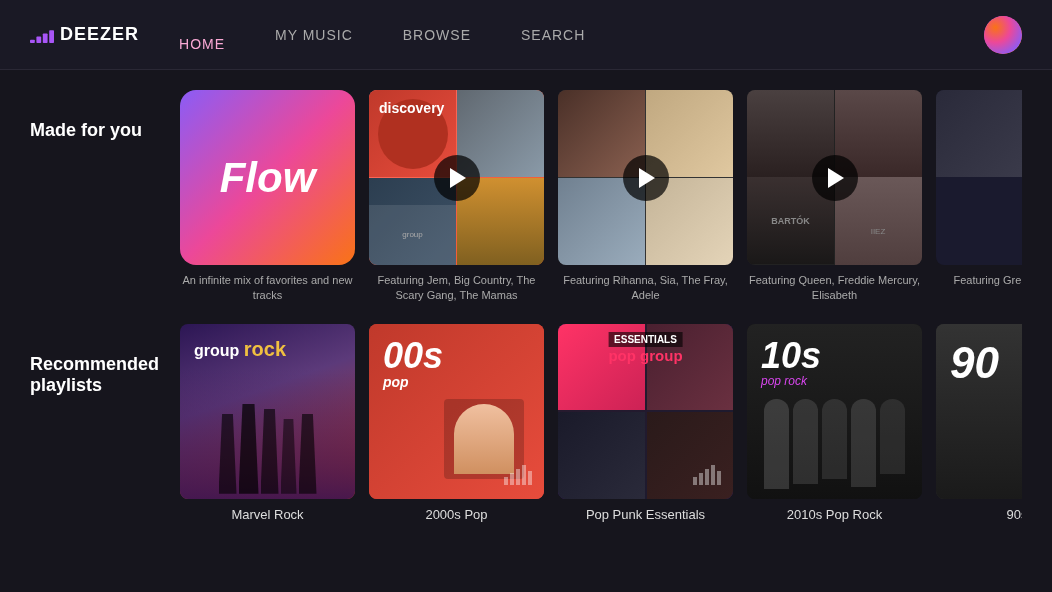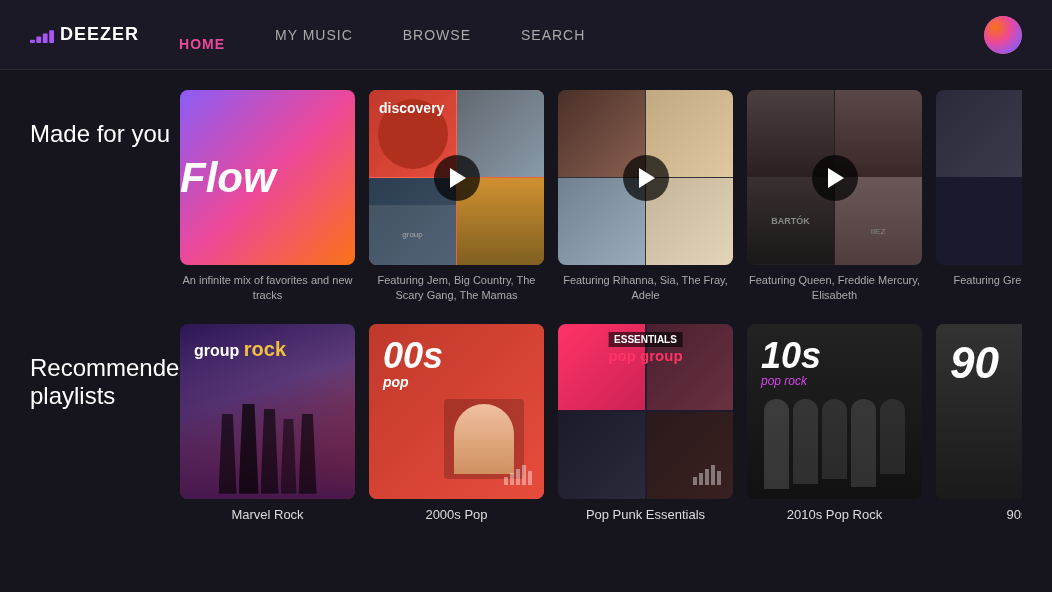--- a/index.html
+++ b/index.html
@@ -46,22 +46,22 @@
     }
     .nav-link {
       color: #aaa;
       font-size: 14px;
       font-weight: 500;
       letter-spacing: 1px;
       cursor: pointer;
       text-transform: uppercase;
     }
     .nav-link.active {
-      color: #ec4899;
-      font-weight: bold;
+      color: #f9a8d4;
+      font-weight: normal;
       margin-top: 19px;
     }
     .nav-avatar {
       width: 38px;
       height: 38px;
       border-radius: 50%;
       background: linear-gradient(135deg, #a855f7, #ec4899, #f97316);
       display: flex;
       align-items: center;
       justify-content: center;
@@ -84,22 +84,22 @@
     .section {
       margin-bottom: 20px;
     }
     .section-header {
       display: flex;
       align-items: flex-start;
     }
     .section-label {
       width: 150px;
       min-width: 150px;
-      font-size: 24px;
-      font-weight: normal;
+      font-size: 18px;
+      font-weight: bold;
       color: #fff;
       padding-top: 30px;
     }
 
     .cards-row {
       display: flex;
       gap: 14px;
       overflow: hidden;
       flex: 1;
     }
@@ -126,24 +126,24 @@
       margin-top: 8px;
       max-width: 175px;
       line-height: 1.4;
     }
 
     
     .flow-card {
       background: linear-gradient(135deg, #8b5cf6 0%, #ec4899 50%, #f97316 100%);
       display: flex;
       align-items: center;
-      justify-content: flex-start;
+      justify-content: center;
       width: 175px;
       height: 175px;
-      border-radius: 8px;
+      border-radius: 16px;
     }
     .flow-text {
       font-size: 42px;
       font-weight: bold;
       color: #fff;
       font-style: italic;
     }
 
     
     .play-overlay {

